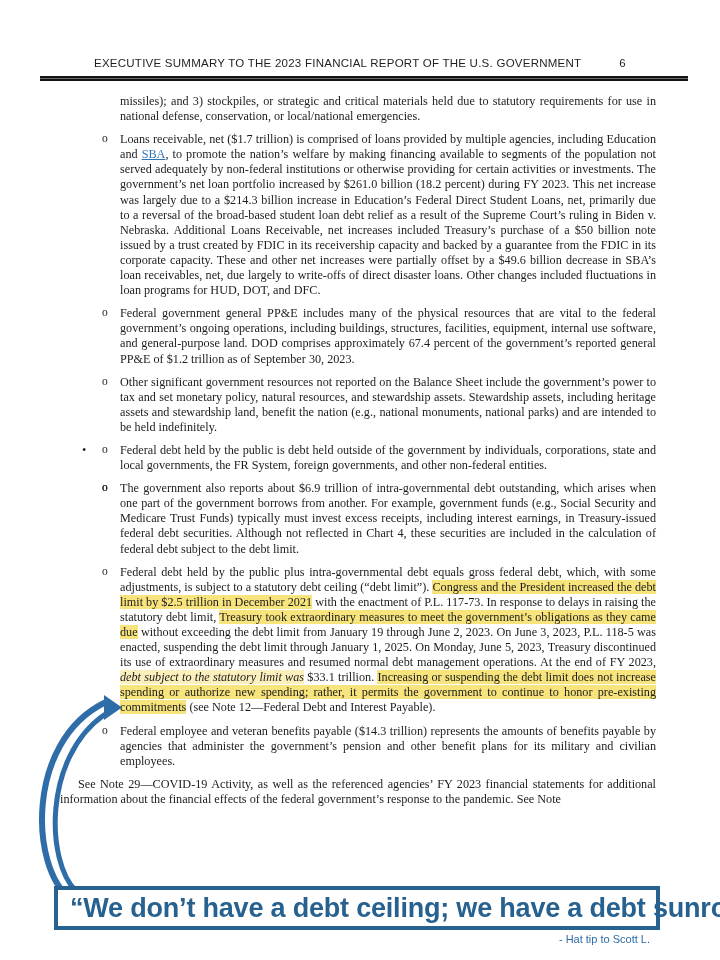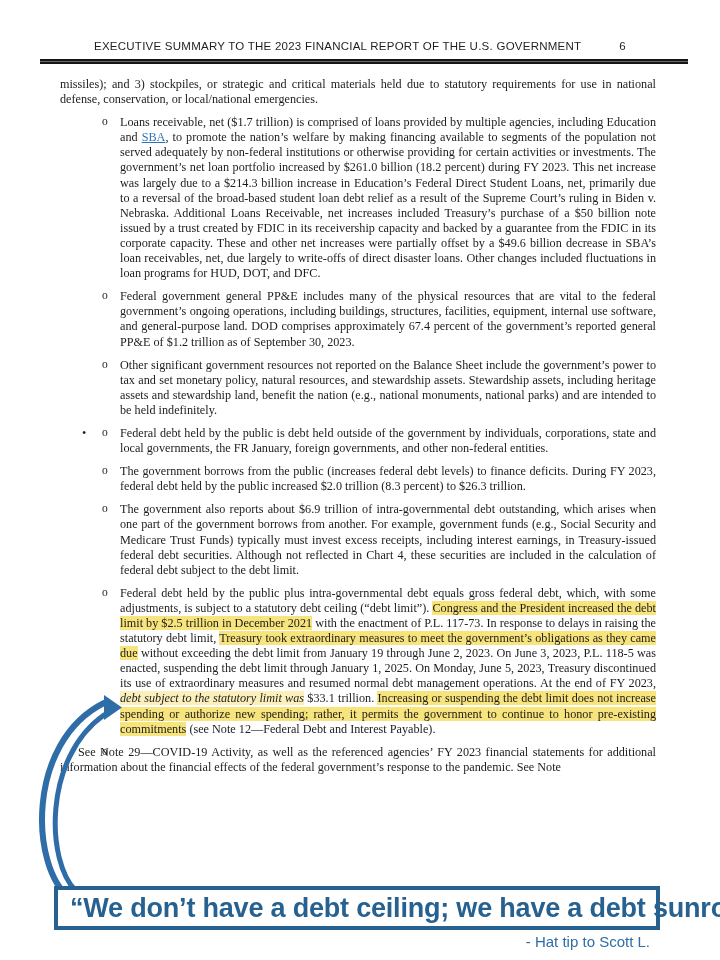--- a/index.html
+++ b/index.html
@@ -14,21 +14,21 @@
   .page{
     position:relative;
     width:720px;height:960px;
     background:#ffffff;
     overflow:hidden;
     font-family:"Liberation Serif", serif;
     color:var(--ink);
   }
   
   .hdr{
-    margin-top:40px;
+    margin-top:57px;
     text-align:center;
     font-family:"Liberation Sans", sans-serif;
     font-size:11.5px;
     letter-spacing:.25px;
     color:#1f1f1f;
     white-space:nowrap;
   }
   .hdr .pgno{margin-left:38px;}
   .hdr-rule{
     margin:7px 32px 0 40px;
@@ -38,21 +38,21 @@
   
   .doc-body{
     padding:13px 64px 0 60px;
     height:788px;
     overflow:hidden;
     font-size:12.2px;
     line-height:15.1px;
     text-align:justify;
   }
   .para{position:relative;margin:0 0 8px 0;}
-  .cont2{}
+  .cont2{margin-left:60px;}
   .b1{padding-left:40px;}
   .b1 .bullet{position:absolute;left:22px;top:0;}
   .b2{padding-left:60px;}
   .b2 .bullet{position:absolute;left:42px;top:-1px;font-size:11.5px;}
   .note{text-indent:18px;margin-bottom:0;}
   .hl{background:var(--hl);box-decoration-break:clone;-webkit-box-decoration-break:clone;}
   .hl-light{background:var(--hl_light);box-decoration-break:clone;font-style:italic;-webkit-box-decoration-break:clone;}
   .doc-link{color:var(--link);cursor:pointer;}
   
   .arrow-svg{position:absolute;left:20px;top:690px;width:112px;height:232px;z-index:3;}
@@ -72,46 +72,46 @@
     font-family:"Liberation Sans", sans-serif;
     font-size:27px;
     font-weight:600;
     letter-spacing:-0.2px;
     color:var(--navy);
     white-space:nowrap;
   }
   .attribution{
     position:absolute;top:933px;right:70px;
     font-family:"Liberation Sans", sans-serif;
-    font-size:15px;
+    font-size:11px;
     color:var(--arrow);
     z-index:4;
   }
 </style>
 </head>
 <body>
 
 <div class="page">
 
   <div class="hdr">
     <span>EXECUTIVE SUMMARY TO THE 2023 FINANCIAL REPORT OF THE U.S. GOVERNMENT</span><span class="pgno">6</span>
   </div>
   <div class="hdr-rule"></div>
 
   <div class="doc-body">
       <div class="para cont2"><span>missiles); and 3) stockpiles, or strategic and critical materials held due to statutory requirements for use in national defense, conservation, or local/national emergencies.</span></div>
       <div class="para b2"><span class="bullet">o</span><span>Loans receivable, net ($1.7 trillion) is comprised of loans provided by multiple agencies, including Education and </span><a class="doc-link" href="#">SBA</a><span>, to promote the nation’s welfare by making financing available to segments of the population not served adequately by non-federal institutions or otherwise providing for certain activities or investments. The government’s net loan portfolio increased by $261.0 billion (18.2 percent) during FY 2023. This net increase was largely due to a $214.3 billion increase in Education’s Federal Direct Student Loans, net, primarily due to a reversal of the broad-based student loan debt relief as a result of the Supreme Court’s ruling in Biden v. Nebraska. Additional Loans Receivable, net increases included Treasury’s purchase of a $50 billion note issued by a trust created by FDIC in its receivership capacity and backed by a guarantee from the FDIC in its corporate capacity. These and other net increases were partially offset by a $49.6 billion decrease in SBA’s loan receivables, net, due largely to write-offs of direct disaster loans. Other changes included fluctuations in loan programs for HUD, DOT, and DFC.</span></div>
       <div class="para b2"><span class="bullet">o</span><span>Federal government general PP&amp;E includes many of the physical resources that are vital to the federal government’s ongoing operations, including buildings, structures, facilities, equipment, internal use software, and general-purpose land. DOD comprises approximately 67.4 percent of the government’s reported general PP&amp;E of $1.2 trillion as of September 30, 2023.</span></div>
       <div class="para b2"><span class="bullet">o</span><span>Other significant government resources not reported on the Balance Sheet include the government’s power to tax and set monetary policy, natural resources, and stewardship assets. Stewardship assets, including heritage assets and stewardship land, benefit the nation (e.g., national monuments, national parks) and are intended to be held indefinitely.</span></div>
       <div class="para b1"><span class="bullet">•</span></div>
-      <div class="para b2"><span class="bullet">o</span><span>Federal debt held by the public is debt held outside of the government by individuals, corporations, state and local governments, the FR January, foreign governments, and other non-federal entities.</span></div>
-      <div class="para b2"><span class="bullet">o</span><span>The government borrows from the public (increases federal debt levels) to finance deficits. During FY 2023, federal debt held by the public increased $2.0 trillion (8.3 percent) to $26.3 trillion.</span></div>
+      <div class="para b2"><span class="bullet">o</span><span>Federal debt held by the public is debt held outside of the government by individuals, corporations, state and local governments, the FR System, foreign governments, and other non-federal entities.</span></div>
+      <div class="para b2"><span class="bullet">o</span></div>
       <div class="para b2"><span class="bullet">o</span><span>The government also reports about $6.9 trillion of intra-governmental debt outstanding, which arises when one part of the government borrows from another. For example, government funds (e.g., Social Security and Medicare Trust Funds) typically must invest excess receipts, including interest earnings, in Treasury-issued federal debt securities. Although not reflected in Chart 4, these securities are included in the calculation of federal debt subject to the debt limit.</span></div>
       <div class="para b2"><span class="bullet">o</span><span>Federal debt held by the public plus intra-governmental debt equals gross federal debt, which, with some adjustments, is subject to a statutory debt ceiling (“debt limit”). </span><span class="hl">Congress and the President increased the debt limit by $2.5 trillion in December 2021</span><span> with the enactment of P.L. 117-73. In response to delays in raising the statutory debt limit, </span><span class="hl">Treasury took extraordinary measures to meet the government’s obligations as they came due</span><span> without exceeding the debt limit from January 19 through June 2, 2023. On June 3, 2023, P.L. 118-5 was enacted, suspending the debt limit through January 1, 2025. On Monday, June 5, 2023, Treasury discontinued its use of extraordinary measures and resumed normal debt management operations. At the end of FY 2023, </span><span class="hl-light">debt subject to the statutory limit was</span><span> $33.1 trillion. </span><span class="hl">Increasing or suspending the debt limit does not increase spending or authorize new spending; rather, it permits the government to continue to honor pre-existing commitments</span><span> (see Note 12—Federal Debt and Interest Payable).</span></div>
-      <div class="para b2"><span class="bullet">o</span></div>
+      <div class="para b2"><span class="bullet">o</span><span>Federal employee and veteran benefits payable ($14.3 trillion) represents the amounts of benefits payable by agencies that administer the government’s pension and other benefit plans for its military and civilian employees.</span></div>
       <div class="para note"><span>See Note 29—COVID-19 Activity, as well as the referenced agencies’ FY 2023 financial statements for additional information about the financial effects of the federal government’s response to the pandemic. See Note</span></div>
     </div>
 
   <svg class="arrow-svg" viewBox="0 0 112 232" aria-hidden="true">
     <path class="arrow-stroke" stroke-width="6" d="M 50 208 C 10 178, 6 52, 84 13"></path>
     <path class="arrow-stroke" stroke-width="5" d="M 56 201 C 26 172, 23 68, 84 25"></path>
     <polygon class="arrow-fill" points="84,5 102,17.5 84,30"></polygon>
   </svg>
 
   <div class="quote-box">

